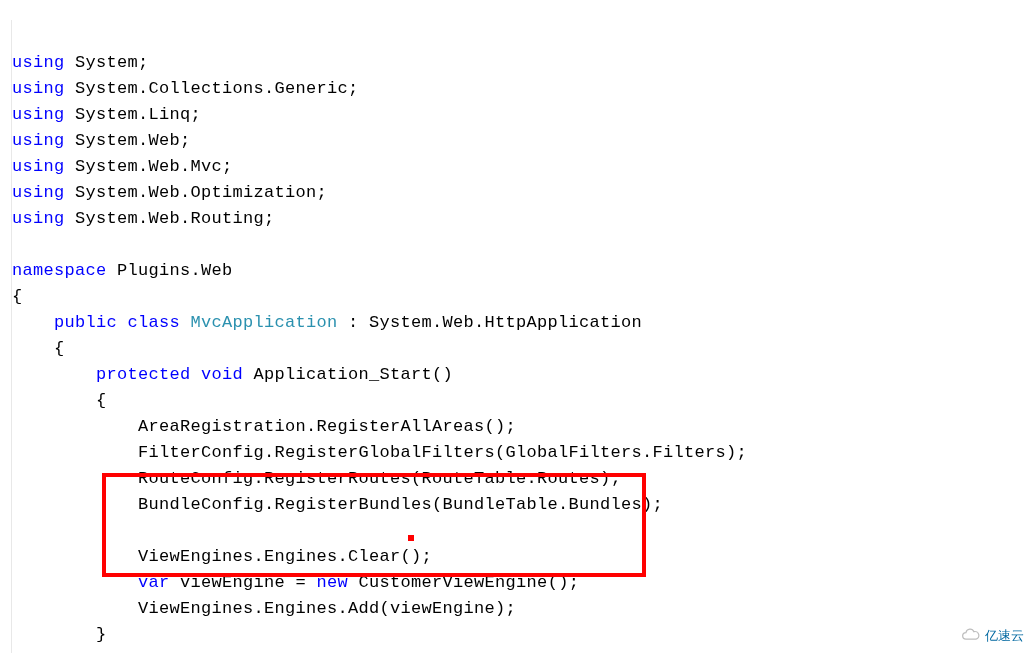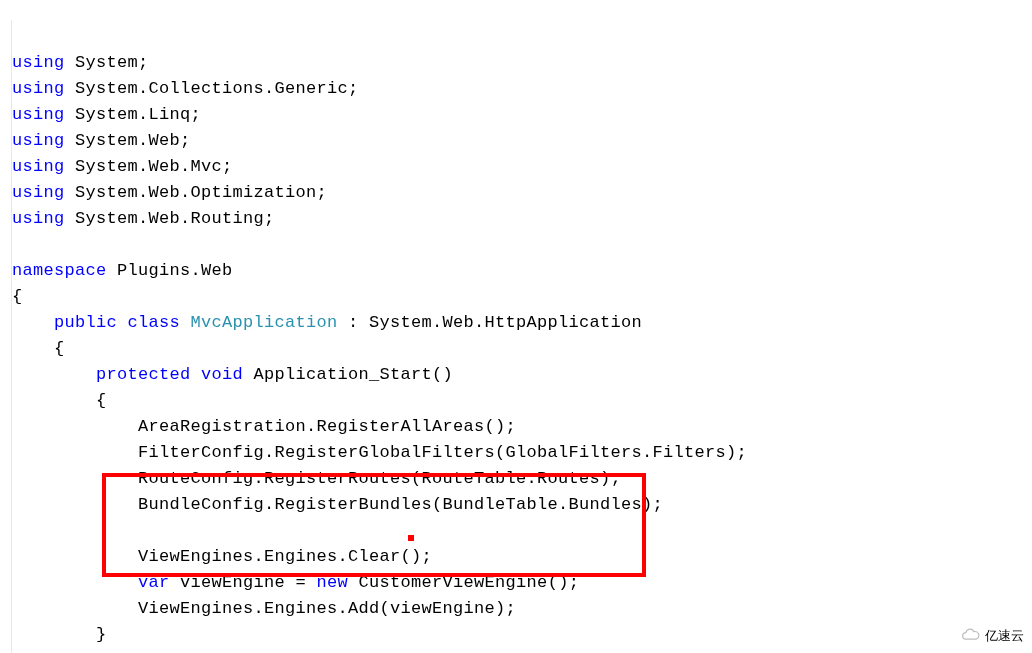--- a/index.html
+++ b/index.html
@@ -44,21 +44,21 @@
 .highlight-box {
   position: absolute;
   border: 4px solid #ff0000;
   pointer-events: none;
 }
 .watermark {
   position: absolute;
   right: 8px;
   bottom: 8px;
   font-size: 13px;
-  color: #000000;
+  color: #0369a1;
   display: flex;
   align-items: center;
   gap: 4px;
   font-family: "Microsoft YaHei", sans-serif;
 }
 .watermark svg { width: 20px; height: 14px; }
 .caret-dot {
   position: absolute;
   width: 6px;
   height: 6px;

